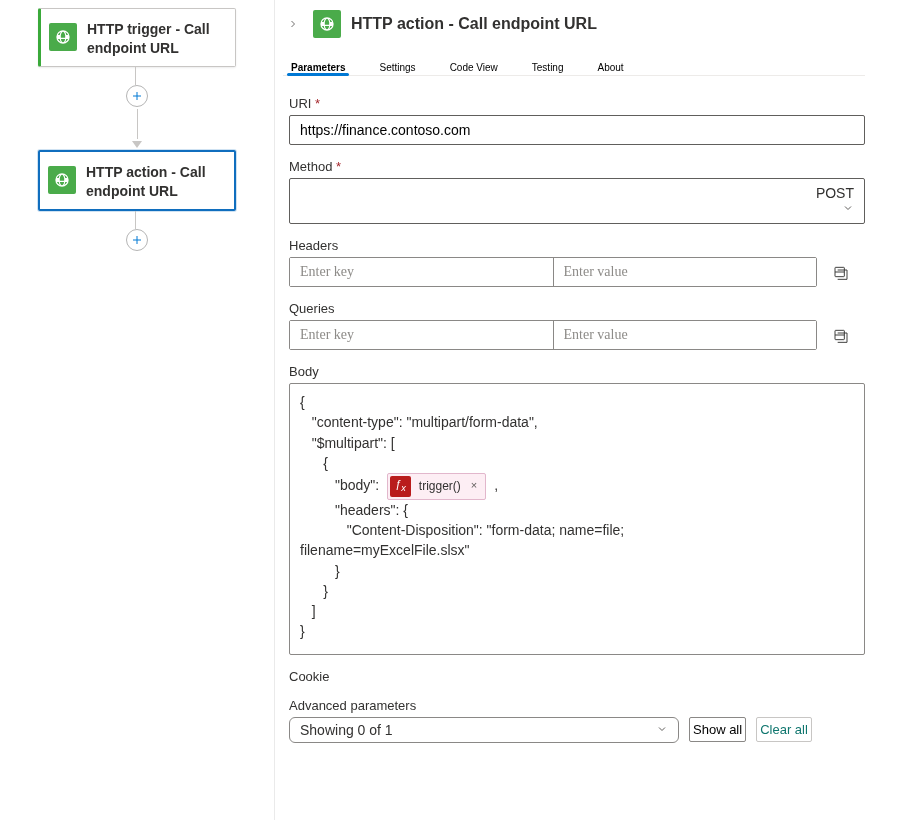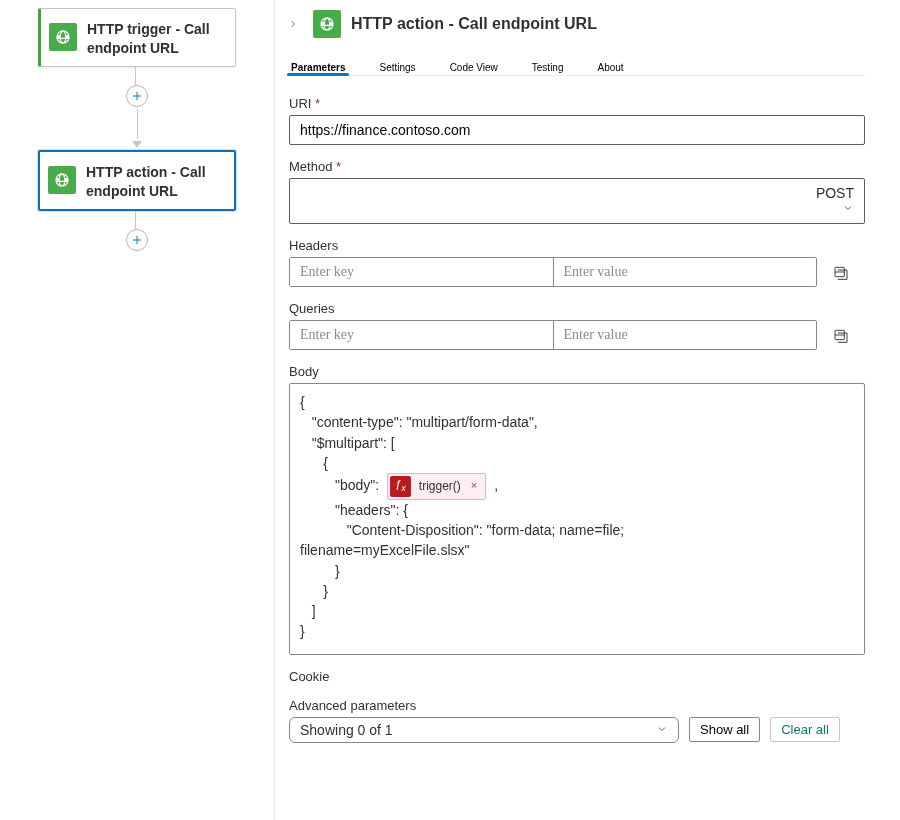--- a/index.html
+++ b/index.html
@@ -188,21 +188,21 @@
   .adv-select {
     flex:1;
     display:flex; justify-content:space-between; 
     border: 1px solid #8a8886; border-radius:6px;
     padding: 4px 10px; font-size: 14px; max-width: 390px;
     cursor: pointer;
     gap: 12px;
   }
   .small-btn {
     border: 1px solid #8a8886; border-radius:2px;
-    background:#fff; padding: 4px 10px; font-size: 13px; cursor:pointer;
+    background:#fff; padding: 4px 3px; font-size: 13px; cursor:pointer;
   }
   .small-btn.disabled { color:#0f766e; border-color:#c8c6c4; cursor:default; }
   input::placeholder { color: #8d8b88; }
 </style>
 </head>
 <body>
 
 <div class="container">
 
   <div class="designer">

